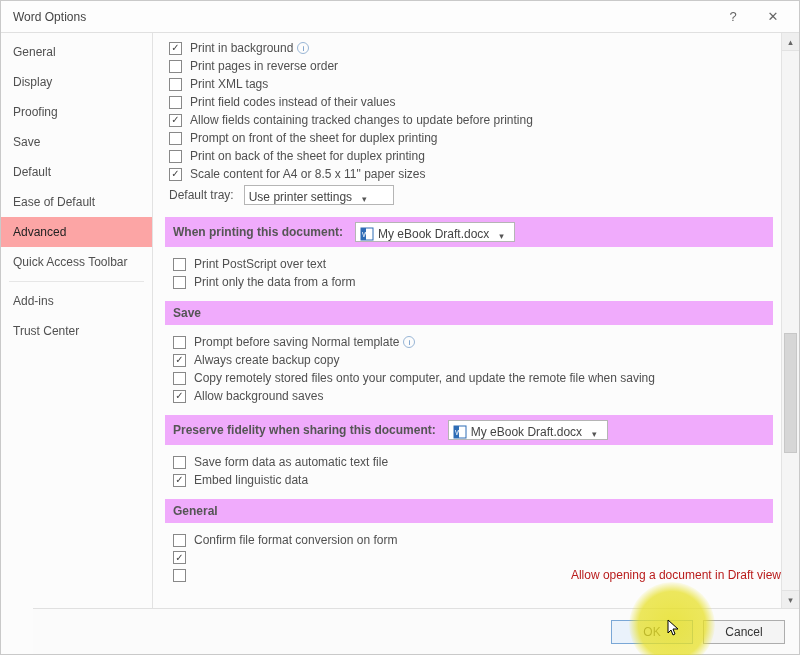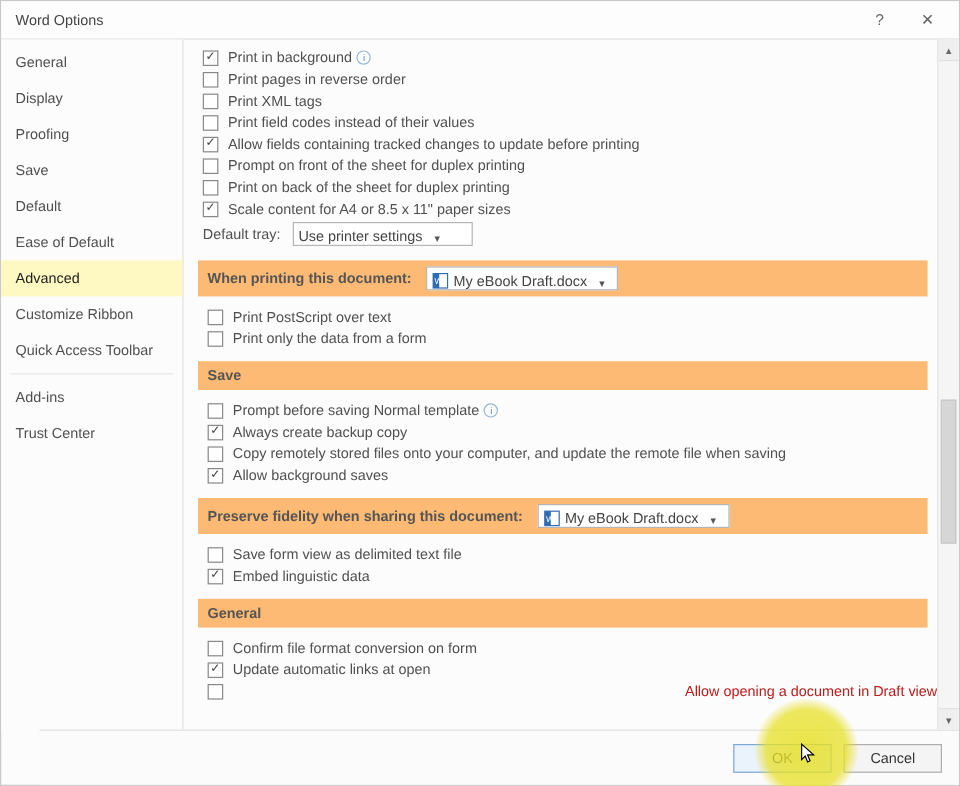--- a/index.html
+++ b/index.html
@@ -43,21 +43,21 @@
     background: #fcfcfc;
     padding-top: 4px;
   }
   .sidebar-item {
     padding: 8px 12px;
     font-size: 12px;
     color: #505050;
     cursor: default;
   }
   .sidebar-item.selected {
-    background: #fef9c3;
+    background: #fca5a5;
     color: #222;
   }
   .sidebar-sep { height: 1px; background: #e6e6e6; margin: 4px 8px; }
   .content-wrap {
     flex: 1;
     display: flex;
     min-height: 0;
   }
   .content {
     flex: 1;
@@ -112,21 +112,21 @@
     height:20px; padding:0 4px;
     font-size:12px; color:#444;
   }
   .dropdown .dd-arrow { margin-left:10px; font-size:9px; color:#555;}
   .doc-icon {
     width:14px;height:14px; margin-right:4px;
     display:inline-flex;align-items:center;justify-content:center;
     font-size:10px;
   }
   .section-header {
-    background:#fdba74;
+    background:#f0abfc;
     padding:5px 8px;
     font-weight:600;
     color:#555;
     margin: 10px 8px 8px -2px;
     display:flex; align-items:center;
   }
   .section-header .dropdown { margin-left:12px; font-weight:400;}
   .indent { padding-left: 4px; }
   .footer {
     height: 46px;
@@ -172,21 +172,20 @@
 
   <div class="body">
     <div class="sidebar">
       <div class="sidebar-item">General</div>
       <div class="sidebar-item">Display</div>
       <div class="sidebar-item">Proofing</div>
       <div class="sidebar-item">Save</div>
       <div class="sidebar-item">Default</div>
       <div class="sidebar-item">Ease of Default</div>
       <div class="sidebar-item selected">Advanced</div>
-      <div class="sidebar-item">Customize Ribbon</div>
       <div class="sidebar-item">Quick Access Toolbar</div>
       <div class="sidebar-sep"></div>
       <div class="sidebar-item">Add-ins</div>
       <div class="sidebar-item">Trust Center</div>
     </div>
 
     <div class="content-wrap">
       <div class="content">
 
         <div class="row">
@@ -289,39 +288,38 @@
                   <text x="2" y="10" font-size="7" fill="#fff">W</text>
                 </svg>
             </span>
             <span>My eBook Draft.docx</span>
             <span class="dd-arrow">▾</span>
           </span>
         </div>
         <div class="indent">
           <div class="row">
               <span class="chk"></span>
-              <span>Save form view as delimited text file</span>
+              <span>Save form data as automatic text file</span>
             </div>
           <div class="row">
               <span class="chk checked"></span>
               <span>Embed linguistic data</span>
             </div>
         </div>
 
         <div class="section-header">
           <span>General</span>
         </div>
         <div class="indent">
           <div class="row">
               <span class="chk"></span>
               <span>Confirm file format conversion on form</span>
             </div>
           <div class="row">
               <span class="chk checked"></span>
-              <span>Update automatic links at open</span>
             </div>
           <div class="row cutoff">
               <span class="chk"></span>
               <span>Allow opening a document in Draft view</span>
             </div>
         </div>
 
       </div>
 
       <div class="scrollbar">

